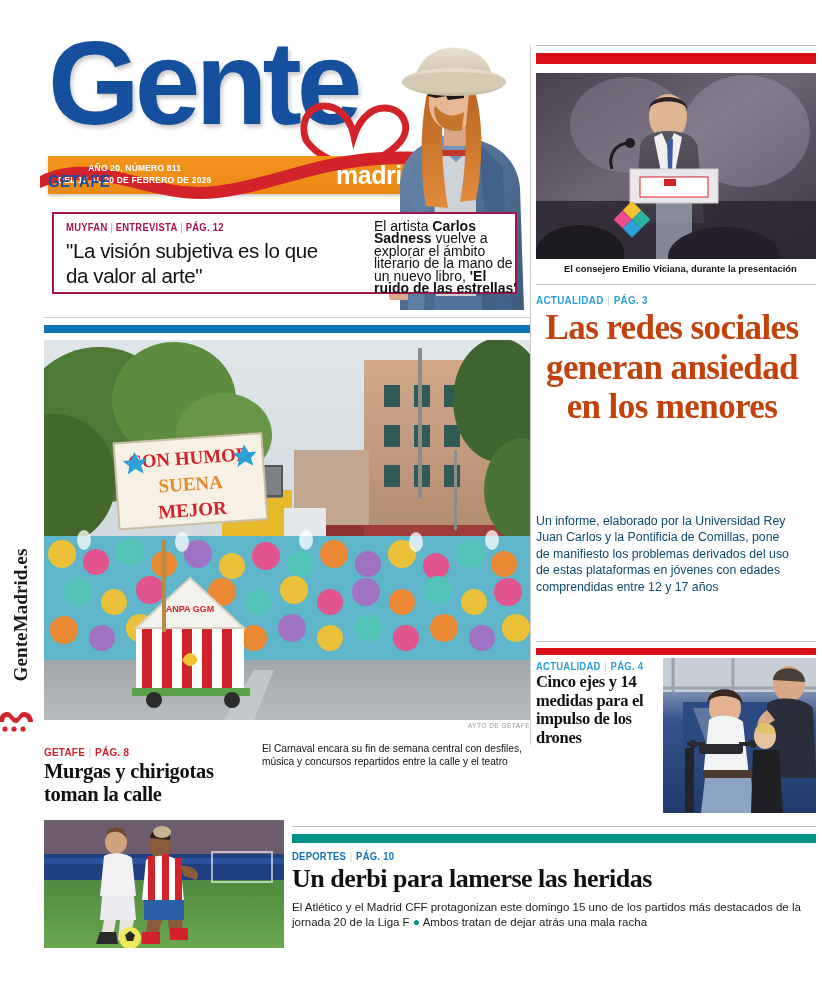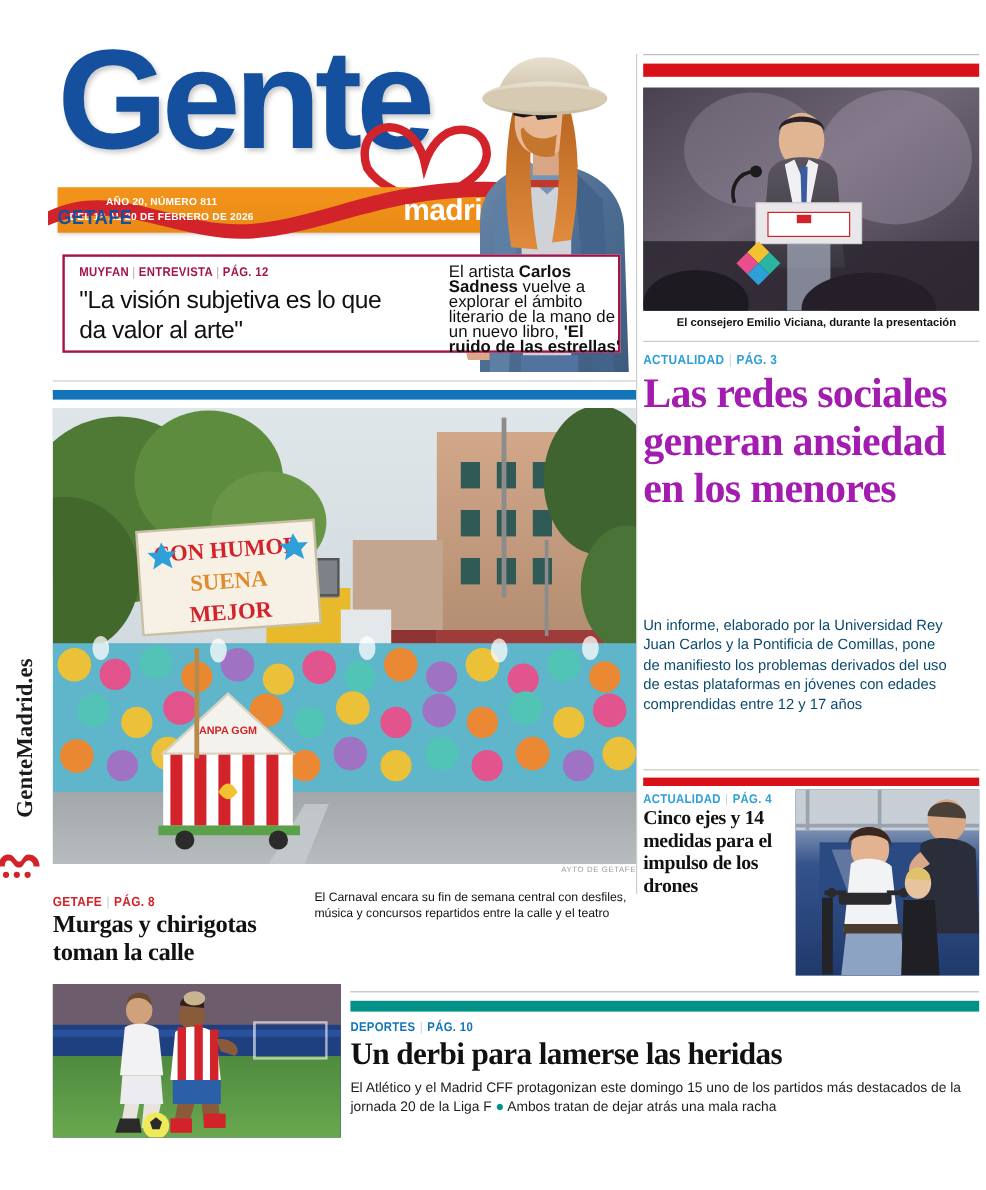--- a/index.html
+++ b/index.html
@@ -163,22 +163,23 @@
   .kicker-actualidad{
     position:absolute;left:536px;top:294px;
     font-family:"Liberation Sans Narrow","Liberation Sans",sans-serif;
     font-weight:700;font-size:11px;color:#2d9fd9;letter-spacing:.3px;
     transform:scaleX(.9);transform-origin:left center;
   }
   .kicker-actualidad .sep{color:#bcd9e8;font-weight:400;padding:0 4px;}
   .r-headline{
     position:absolute;left:536px;top:308px;width:272px;
     font-family:"Liberation Serif", serif;
-    font-weight:700;font-size:35px;line-height:39.5px;color:#a21caf;
+    font-weight:700;font-size:35px;line-height:39.5px;color:#c2410c;
     letter-spacing:-.6px;
+    text-align:center;
   }
   .r-lede{
     position:absolute;left:536px;top:513px;width:258px;
     font-family:"Liberation Sans", sans-serif;
     font-size:12.3px;line-height:16.4px;color:#0c4a6e;
   }
   .r-rule2{position:absolute;left:536px;top:641px;width:280px;height:1px;background:#c9c9c9;}
   .red-bar2{
     position:absolute;left:536px;top:648px;width:280px;height:7px;background:#d81118;
   }

